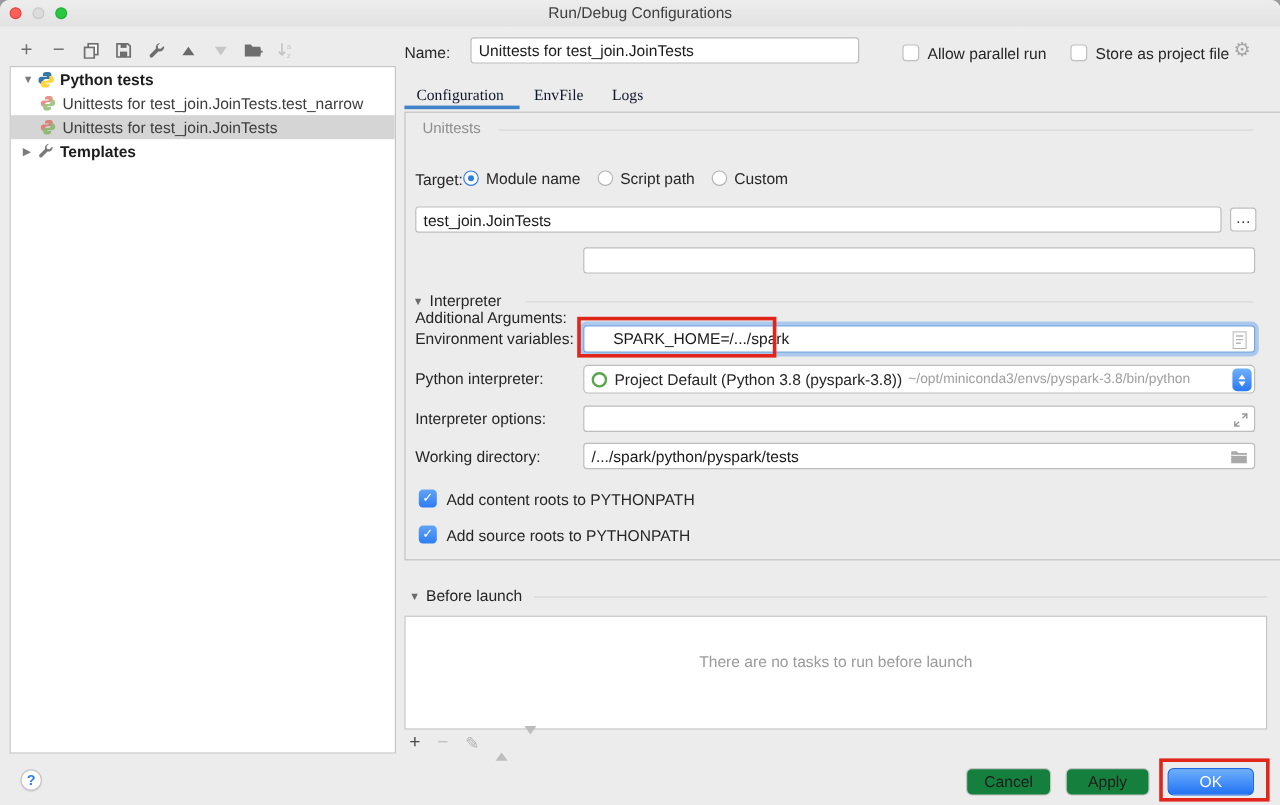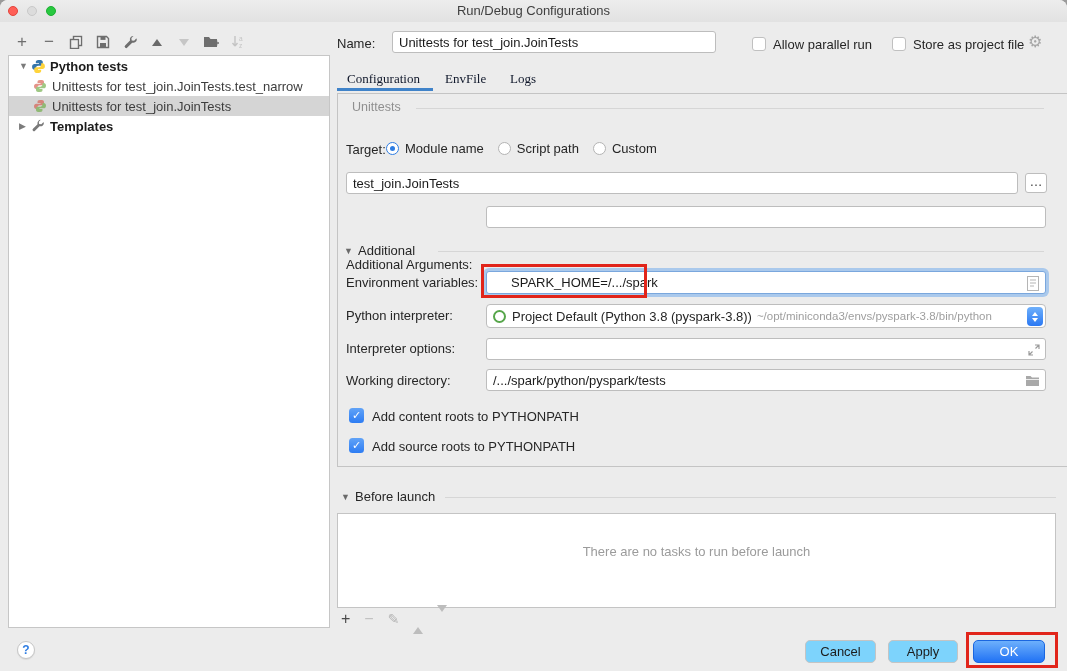--- a/index.html
+++ b/index.html
@@ -58,21 +58,21 @@
   .stepper{position:absolute;right:2px;top:2px;width:16px;height:19px;border-radius:4px;background:linear-gradient(#6fb0fb,#2a78f3);display:flex;flex-direction:column;align-items:center;justify-content:center;gap:2px;}
   .chev-up{width:0;height:0;border-left:3.5px solid transparent;border-right:3.5px solid transparent;border-bottom:4px solid #fff;}
   .chev-dn{width:0;height:0;border-left:3.5px solid transparent;border-right:3.5px solid transparent;border-top:4px solid #fff;}
   .path-gray{color:#9e9e9e;font-size:11.5px;margin-left:5px;}
   .sec-twisty{font-size:9px;color:#6a6a6a;}
   
   .bl-box{position:absolute;left:337px;top:513px;width:719px;height:95px;background:#fff;border:1px solid #c4c4c4;}
   .bl-empty{position:absolute;left:0;right:0;top:30px;text-align:center;color:#9b9b9b;font-size:13px;}
   .mini-tb{position:absolute;left:341px;top:610px;display:flex;align-items:center;gap:14px;height:18px;}
   
-  .btn{position:absolute;height:23px;border-radius:5px;background:#7dd3fc;border:1px solid #c4c4c4;font-size:13px;color:#1c1c1c;text-align:center;line-height:21px;}
+  .btn{position:absolute;height:23px;border-radius:5px;background:#15803d;border:1px solid #c4c4c4;font-size:13px;color:#1c1c1c;text-align:center;line-height:21px;}
   .btn.primary{background:linear-gradient(#6db0fc,#2172f4);border:1px solid #1a66e0;color:#fff;}
   .help-btn{position:absolute;left:17px;top:641px;width:18px;height:18px;border-radius:50%;background:#fff;border:1px solid #c6c6c6;color:#2f7de2;font-size:12px;font-weight:bold;text-align:center;line-height:17px;box-shadow:0 1px 1px rgba(0,0,0,.08);}
   svg{display:block;}
 </style>
 </head>
 <body>
 
 <div id="app">
 
   <div class="titlebar">
@@ -202,21 +202,21 @@
         <span>test_join.JoinTests</span>
       </div>
     <div class="browse-btn" style="left:687px;top:79px;">…</div>
 
     <div class="abs lab" style="left:8px;top:115px;margin-top:48px;">Additional Arguments:</div>
     <div class="fld abs" style="left:148px;top:112px;width:560px;">
         <span></span>
       </div>
 
     <div class="abs sec-twisty" style="left:6px;top:152px;">▼</div>
-    <div class="abs lab" style="left:20px;top:149px;">Additional</div>
+    <div class="abs lab" style="left:20px;top:149px;">Interpreter</div>
     <div class="group-line" style="left:100px;top:157px;width:606px;"></div>
 
     <div class="abs lab" style="left:8px;top:181px;">Environment variables:</div>
     <div class="fld focus-ring abs" style="left:148px;top:177px;width:560px;height:23px;padding-left:24px;">
       <span>SPARK_HOME=/.../spark</span>
       <span class="abs" style="right:6px;top:4px;">
         <svg width="12" height="15" viewBox="0 0 12 15">
             <rect x="0.5" y="0.5" width="11" height="14" fill="#fff" stroke="#b5b5b5"></rect>
             <path d="M3 4h6M3 7h6M3 10h4" stroke="#b5b5b5" stroke-width="1.2"></path>
           </svg>

